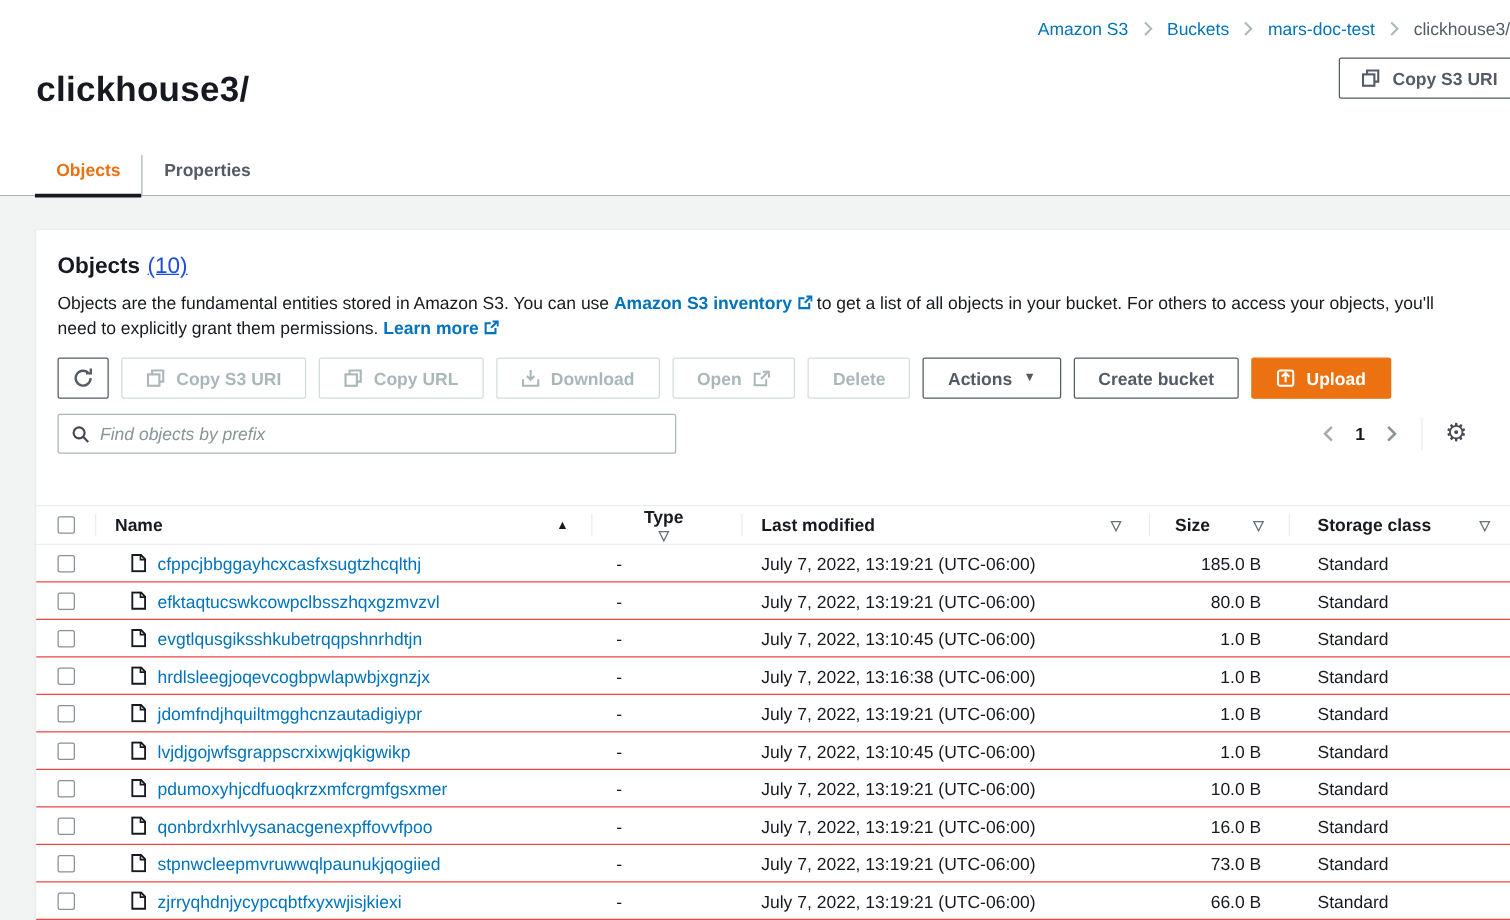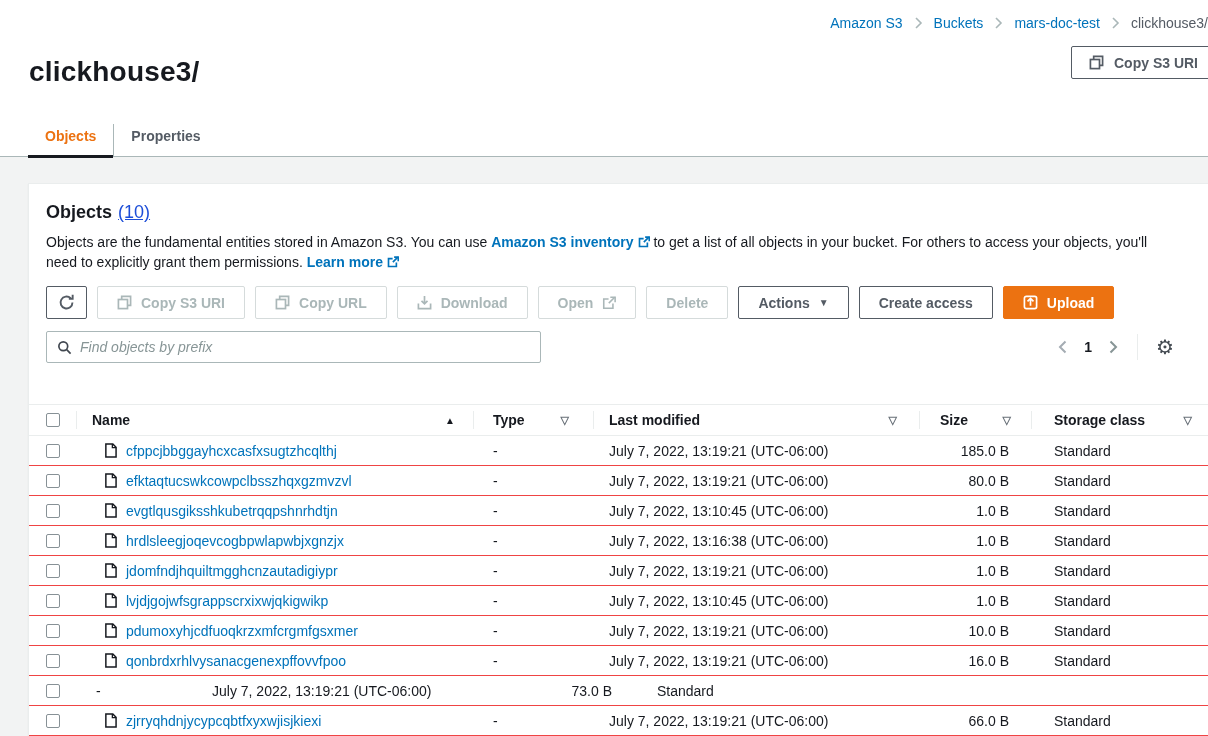--- a/index.html
+++ b/index.html
@@ -68,21 +68,21 @@
   .row { height:30px; font-size:14px; border-bottom:1px solid #ef4444; }
   .col-check { flex:0 0 47px; padding-left:17px; display:flex; align-items:center; }
   .col-name { flex:0 0 397px; }
   .col-type { flex:0 0 120px; }
   .col-modified { flex:0 0 326px; }
   .col-size { flex:0 0 112px;text-align:right; }
   .col-storage { flex:1; }
   .th { position:relative; display:flex; align-items:center; justify-content:space-between; height:100%; }
   .th.divided::before { content:""; position:absolute; left:0; top:6px; bottom:6px; width:1px; background:#eaeded; }
   .th.col-name { padding:0 18px 0 16px; }
-  .th.col-type { padding:0 24px 0 20px; }
+  .th.col-type { padding:0 24px 0 20px;flex-direction:column; }
   .th.col-modified { padding:0 22px 0 16px; }
   .th.col-size { padding:0 20px 0 21px; }
   .th.col-storage { padding:0 16px 0 23px; }
   .sort-asc { color:#16191f; font-size:10px; }
   .sort-none { color:#687078; font-size:11px; }
   .checkbox { width:14px; height:14px; border:1px solid #879196; border-radius:2px; background:#fff; display:inline-block; cursor:pointer; }
   .td-name { display:flex; align-items:center; gap:9px; padding-left:28px; }
   .obj-link { color:#0073bb; text-decoration:none; cursor:pointer; }
   .td-type { padding-left:20px; color:#16191f; }
   .td-modified { padding-left:16px; }
@@ -200,21 +200,21 @@
               </span>
           </button>
           <button class="btn disabled">
             <span>Delete</span>
           </button>
           <button class="btn">
             <span>Actions</span>
             <span class="caret">▼</span>
           </button>
           <button class="btn">
-            <span>Create access</span>
+            <span>Create bucket</span>
           </button>
           <button class="btn primary">
             <span>
                 <svg width="15" height="15" viewBox="0 0 16 16">
                   <rect x="1.5" y="1.5" width="13" height="13" rx="2" fill="none" stroke="#fff" stroke-width="1.8"></rect>
                   <path d="M8 11.5V4M4.8 6.8L8 3.6l3.2 3.2" fill="none" stroke="#fff" stroke-width="1.8"></path>
                 </svg>
               </span>
             <span>Upload</span>
           </button>
@@ -424,20 +424,29 @@
     <div class="col-type td-type">-</div>
     <div class="col-modified td-modified">July 7, 2022, 13:19:21 (UTC-06:00)</div>
     <div class="col-size td-size">16.0 B</div>
     <div class="col-storage td-storage">Standard</div>
   </div>
 
   <div class="tr row">
     <div class="col-check">
       <span class="checkbox"></span>
     </div>
+    <div class="col-name td-name">
+      <span>
+                  <svg width="13" height="15" viewBox="0 0 14 16">
+                    <path d="M2 1h7.5L13 4.5V15H2z" fill="none" stroke="#16191f" stroke-width="1.6"></path>
+                    <path d="M9 1v4h4" fill="none" stroke="#16191f" stroke-width="1.4"></path>
+                  </svg>
+                </span>
+      <a class="obj-link">stpnwcleepmvruwwqlpaunukjqogiied</a>
+    </div>
     <div class="col-type td-type">-</div>
     <div class="col-modified td-modified">July 7, 2022, 13:19:21 (UTC-06:00)</div>
     <div class="col-size td-size">73.0 B</div>
     <div class="col-storage td-storage">Standard</div>
   </div>
 
   <div class="tr row">
     <div class="col-check">
       <span class="checkbox"></span>
     </div>

